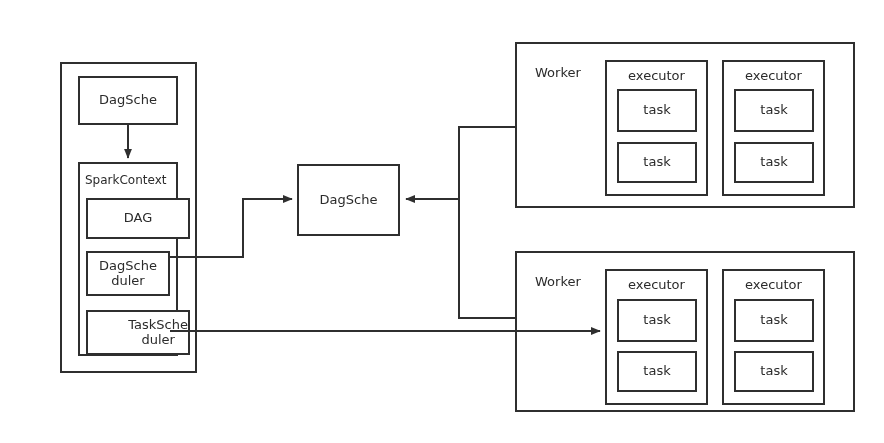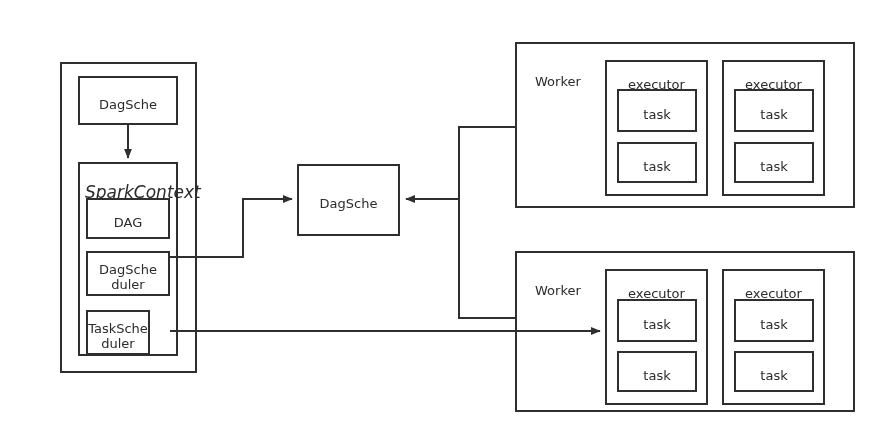--- a/index.html
+++ b/index.html
@@ -55,48 +55,47 @@
   .svg-layer {
     position: absolute;
     left: 0; top: 0;
     width: 884px;
     height: 443px;
     pointer-events: none;
   }
   .node-text {
     display: block;
     white-space: pre-line;
-    margin-top: 9px;
   }
 </style>
 </head>
 <body>
 
 <div id="diagram-canvas">
 
   <div class="plain-container" style="left:60px; top:62px; width:137px; height:311px;"></div>
 
   <div class="node" style="left:78px; top:76px; width:100px; height:49px;">
     <span class="node-text">DagSche</span>
   </div>
 
   <div class="node label-topleft" style="left:78px; top:162px; width:100px; height:194px; padding-left:5px; padding-top:10px;">
-    <span class="node-text" style="font-size:17px;font-style:italic;">SparkContext</span>
+    <span class="node-text" style="font-size:12px;">SparkContext</span>
   </div>
 
-  <div class="node" style="left:86px; top:198px; width:84px; height:41px;">
+  <div class="node" style="left:86px; top:198px; width:104px; height:41px;">
     <span class="node-text">DAG</span>
   </div>
 
   <div class="node" style="left:86px; top:251px; width:84px; height:45px;">
     <span class="node-text">DagSche
 duler</span>
   </div>
 
-  <div class="node" style="left:86px; top:310px; width:64px; height:45px;">
+  <div class="node" style="left:86px; top:310px; width:104px; height:45px;justify-content:flex-end;">
     <span class="node-text">TaskSche
 duler</span>
   </div>
 
   <div class="node" style="left:297px; top:164px; width:103px; height:72px;">
     <span class="node-text">DagSche</span>
   </div>
 
   <div class="node label-topleft" style="left:515px; top:42px; width:340px; height:166px;">
     <span class="node-text">Worker</span>

